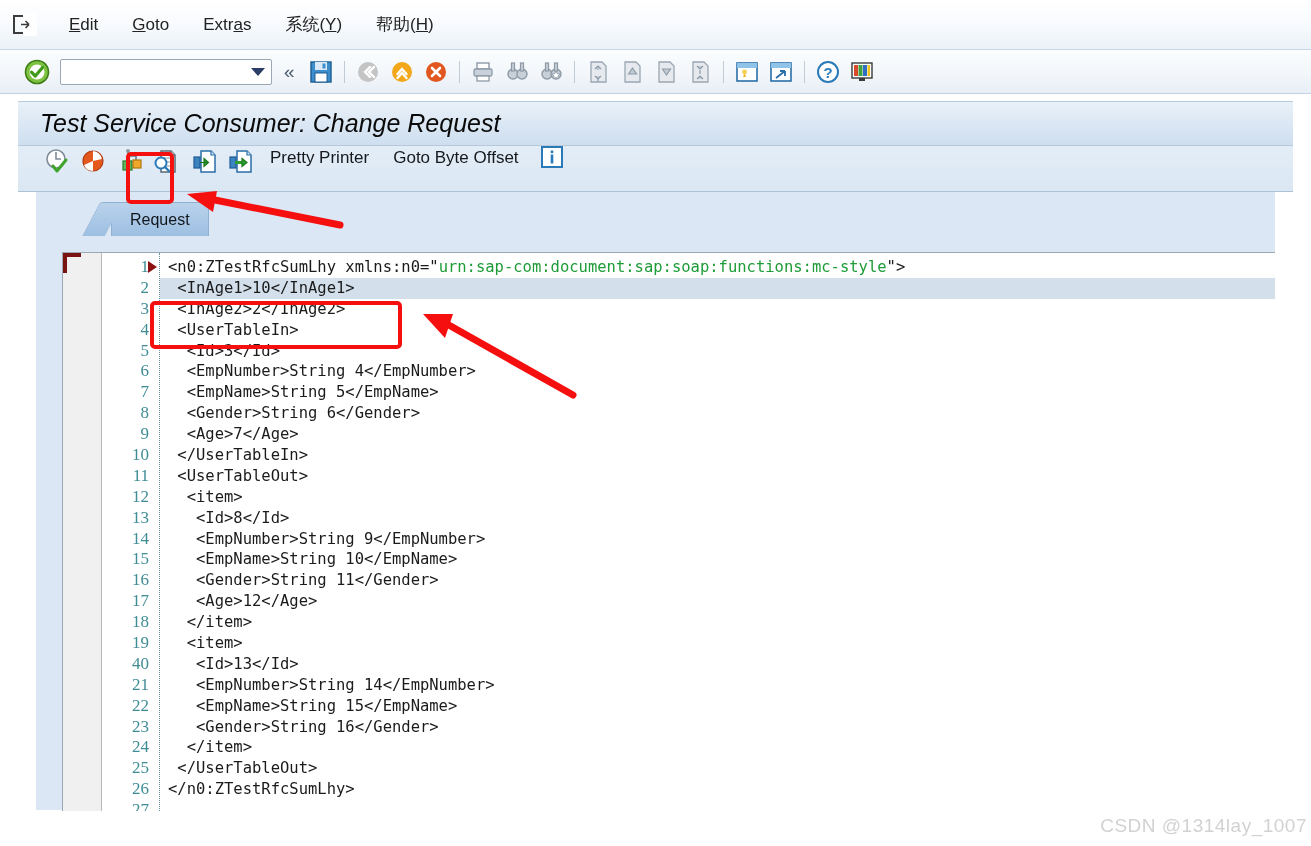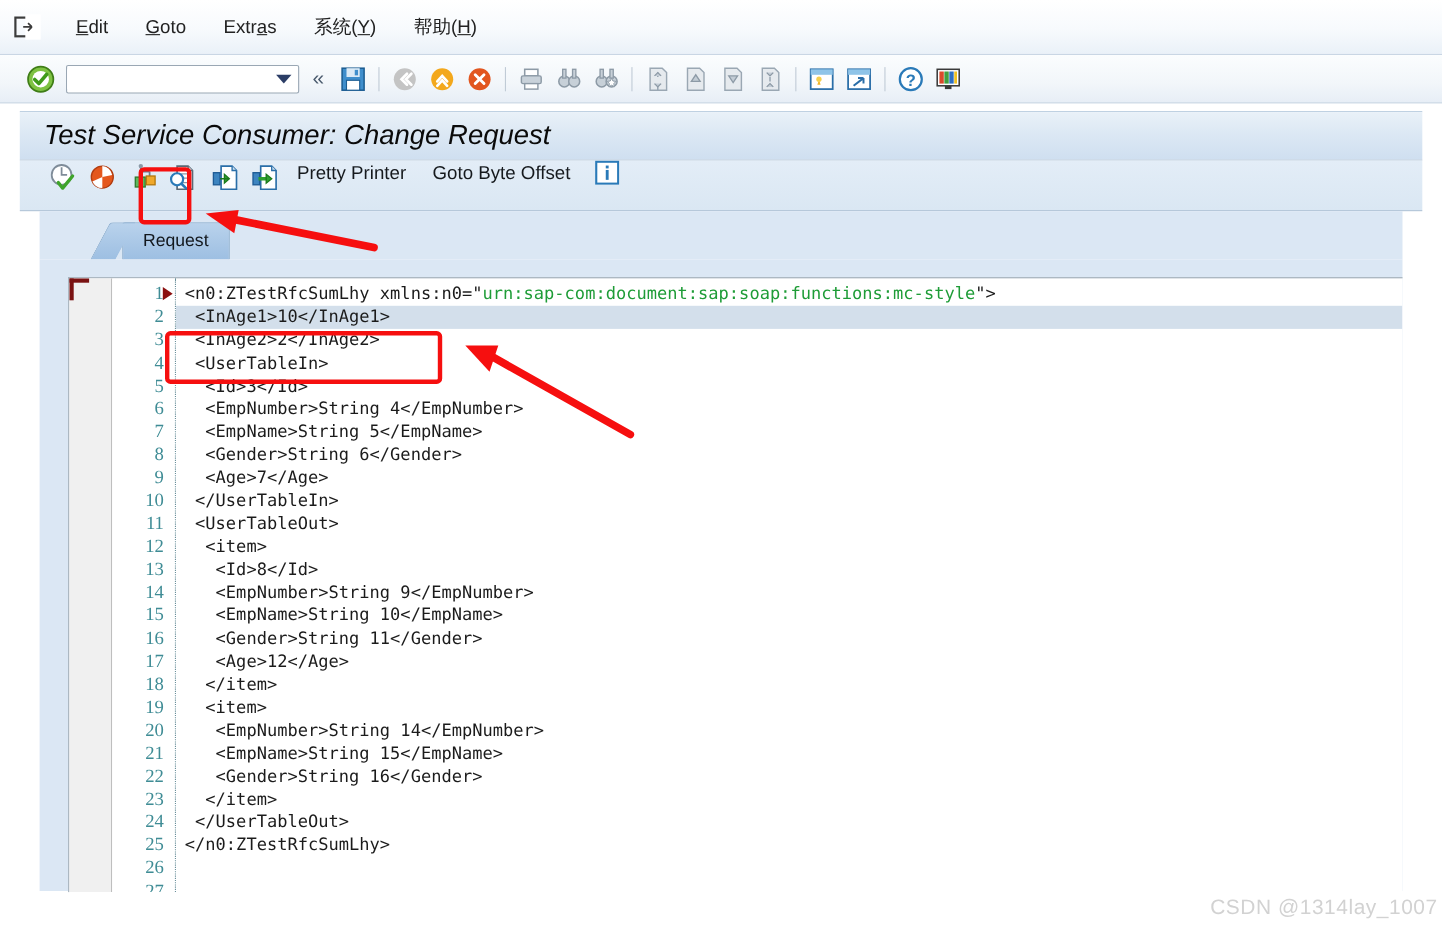--- a/index.html
+++ b/index.html
@@ -537,21 +537,21 @@
           <div class="gline">10</div>
           <div class="gline">11</div>
           <div class="gline">12</div>
           <div class="gline">13</div>
           <div class="gline">14</div>
           <div class="gline">15</div>
           <div class="gline">16</div>
           <div class="gline">17</div>
           <div class="gline">18</div>
           <div class="gline">19</div>
-          <div class="gline">20</div>
+          <div class="gline">40</div>
           <div class="gline">21</div>
           <div class="gline">22</div>
           <div class="gline">23</div>
           <div class="gline">24</div>
           <div class="gline">25</div>
           <div class="gline">26</div>
           <div class="gline">27</div>
         </div>
       <div class="code" id="code">
           <div class="cline"><span>&lt;n0:ZTestRfcSumLhy xmlns:n0="</span><span class="attrval">urn:sap-com:document:sap:soap:functions:mc-style</span>"&gt;</div>
@@ -566,20 +566,21 @@
           <div class="cline"> &lt;/UserTableIn&gt;</div>
           <div class="cline"> &lt;UserTableOut&gt;</div>
           <div class="cline">  &lt;item&gt;</div>
           <div class="cline">   &lt;Id&gt;8&lt;/Id&gt;</div>
           <div class="cline">   &lt;EmpNumber&gt;String 9&lt;/EmpNumber&gt;</div>
           <div class="cline">   &lt;EmpName&gt;String 10&lt;/EmpName&gt;</div>
           <div class="cline">   &lt;Gender&gt;String 11&lt;/Gender&gt;</div>
           <div class="cline">   &lt;Age&gt;12&lt;/Age&gt;</div>
           <div class="cline">  &lt;/item&gt;</div>
           <div class="cline">  &lt;item&gt;</div>
+          <div class="cline">   &lt;Id&gt;13&lt;/Id&gt;</div>
           <div class="cline">   &lt;EmpNumber&gt;String 14&lt;/EmpNumber&gt;</div>
           <div class="cline">   &lt;EmpName&gt;String 15&lt;/EmpName&gt;</div>
           <div class="cline">   &lt;Gender&gt;String 16&lt;/Gender&gt;</div>
           <div class="cline">  &lt;/item&gt;</div>
           <div class="cline"> &lt;/UserTableOut&gt;</div>
           <div class="cline">&lt;/n0:ZTestRfcSumLhy&gt;</div>
         </div>
     </div>
   </div>
 </div>

